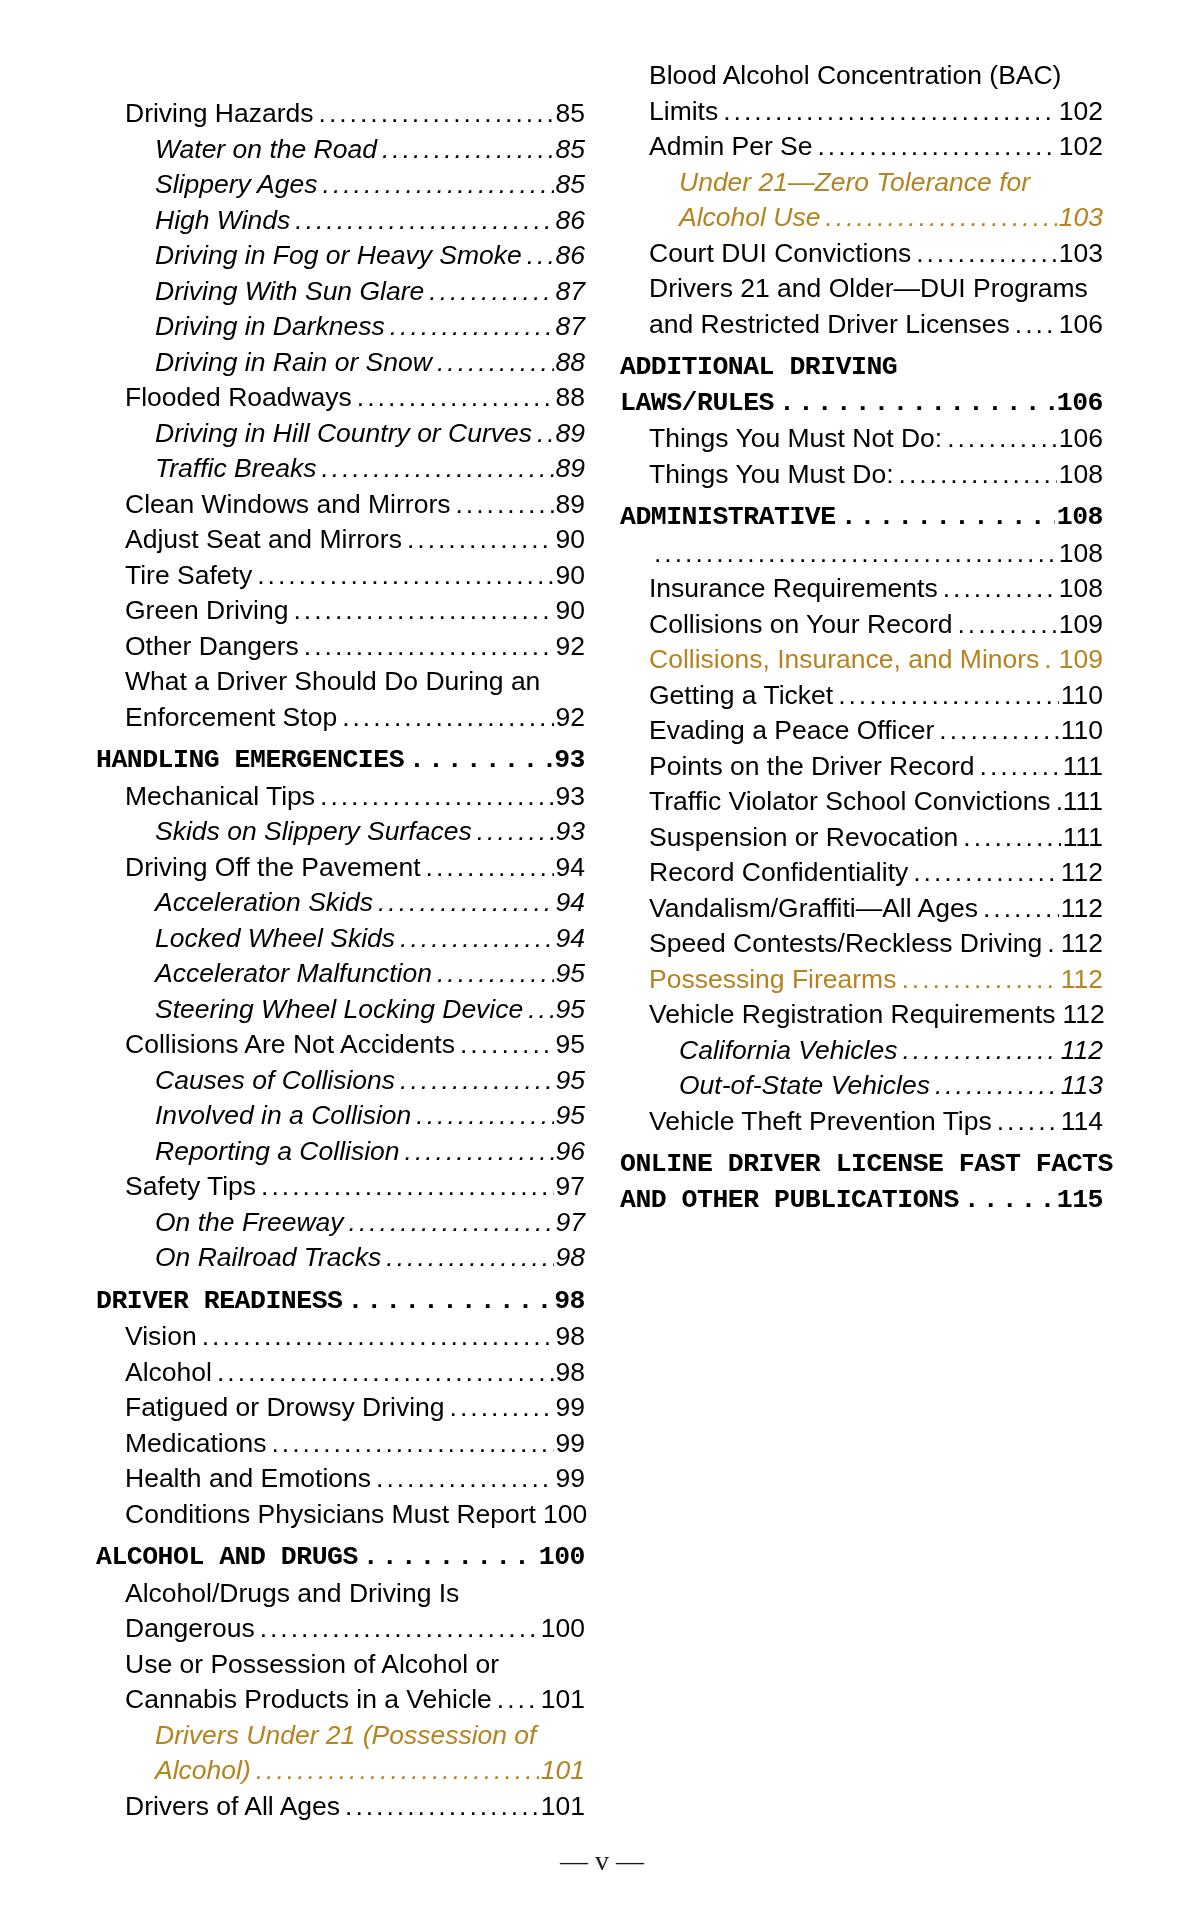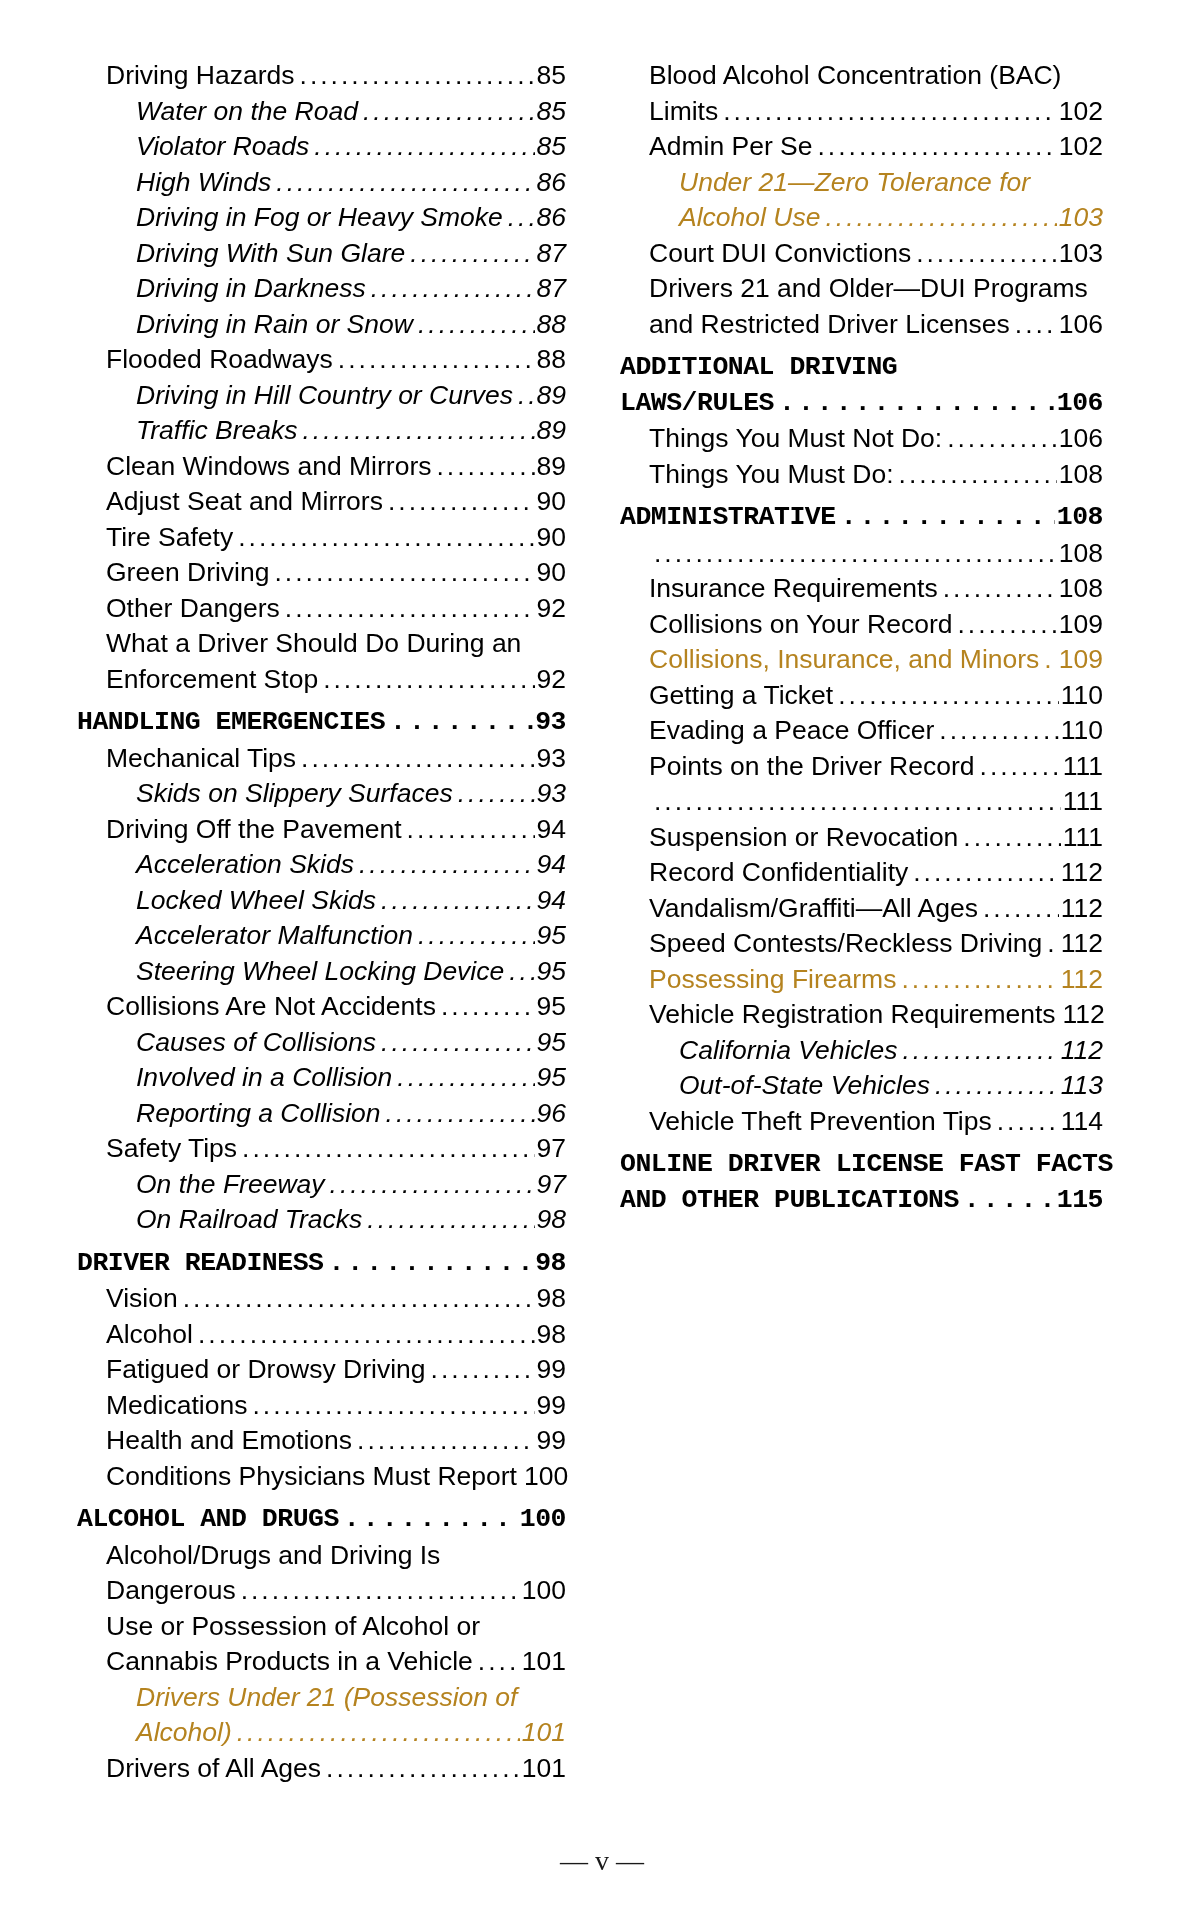--- a/index.html
+++ b/index.html
@@ -12,21 +12,21 @@
     overflow: hidden;
   }
   .page { position: absolute; inset: 0; }
 
   .col {
     position: absolute;
     top: 58px;
     font-size: 26.5px;
     line-height: 35.5px;
   }
-  .col-left  { left: 77px;  width: 489px; }
+  .col-left  { left: 96px;  width: 489px; margin-top: 38px; }
   .col-right { left: 620px; width: 483px; }
 
   .entry { }
   .entry.lvl0 { font-weight: 700; margin-top: 8px; font-family: Liberation Mono, monospace; }
   .entry.lvl0 .line { letter-spacing: -0.5px; }
   .entry.lvl1 .line { padding-left: 29px; }
   .entry.lvl2 .line { padding-left: 59px; font-style: italic; align-items: flex-end; }
 
   .line { white-space: nowrap; }
   .line.last { display: flex; align-items: baseline; }
@@ -67,21 +67,21 @@
       </div>
       <div class="entry lvl2">
         <div class="line last">
           <span class="txt">Water on the Road</span>
           <span class="leader">..............................................................................................................</span>
           <span class="page-num">85</span>
         </div>
       </div>
       <div class="entry lvl2">
         <div class="line last">
-          <span class="txt">Violator Roads</span>
+          <span class="txt">Slippery Ages</span>
           <span class="leader">..............................................................................................................</span>
           <span class="page-num">85</span>
         </div>
       </div>
       <div class="entry lvl2">
         <div class="line last">
           <span class="txt">High Winds</span>
           <span class="leader">..............................................................................................................</span>
           <span class="page-num">86</span>
         </div>
@@ -482,20 +482,21 @@
       </div>
       <div class="entry lvl1">
         <div class="line last">
           <span class="txt">Points on the Driver Record</span>
           <span class="leader">..............................................................................................................</span>
           <span class="page-num">111</span>
         </div>
       </div>
       <div class="entry lvl1">
         <div class="line last">
+          <span class="txt">Traffic Violator School Convictions</span>
           <span class="leader">..............................................................................................................</span>
           <span class="page-num">111</span>
         </div>
       </div>
       <div class="entry lvl1">
         <div class="line last">
           <span class="txt">Suspension or Revocation</span>
           <span class="leader">..............................................................................................................</span>
           <span class="page-num">111</span>
         </div>

